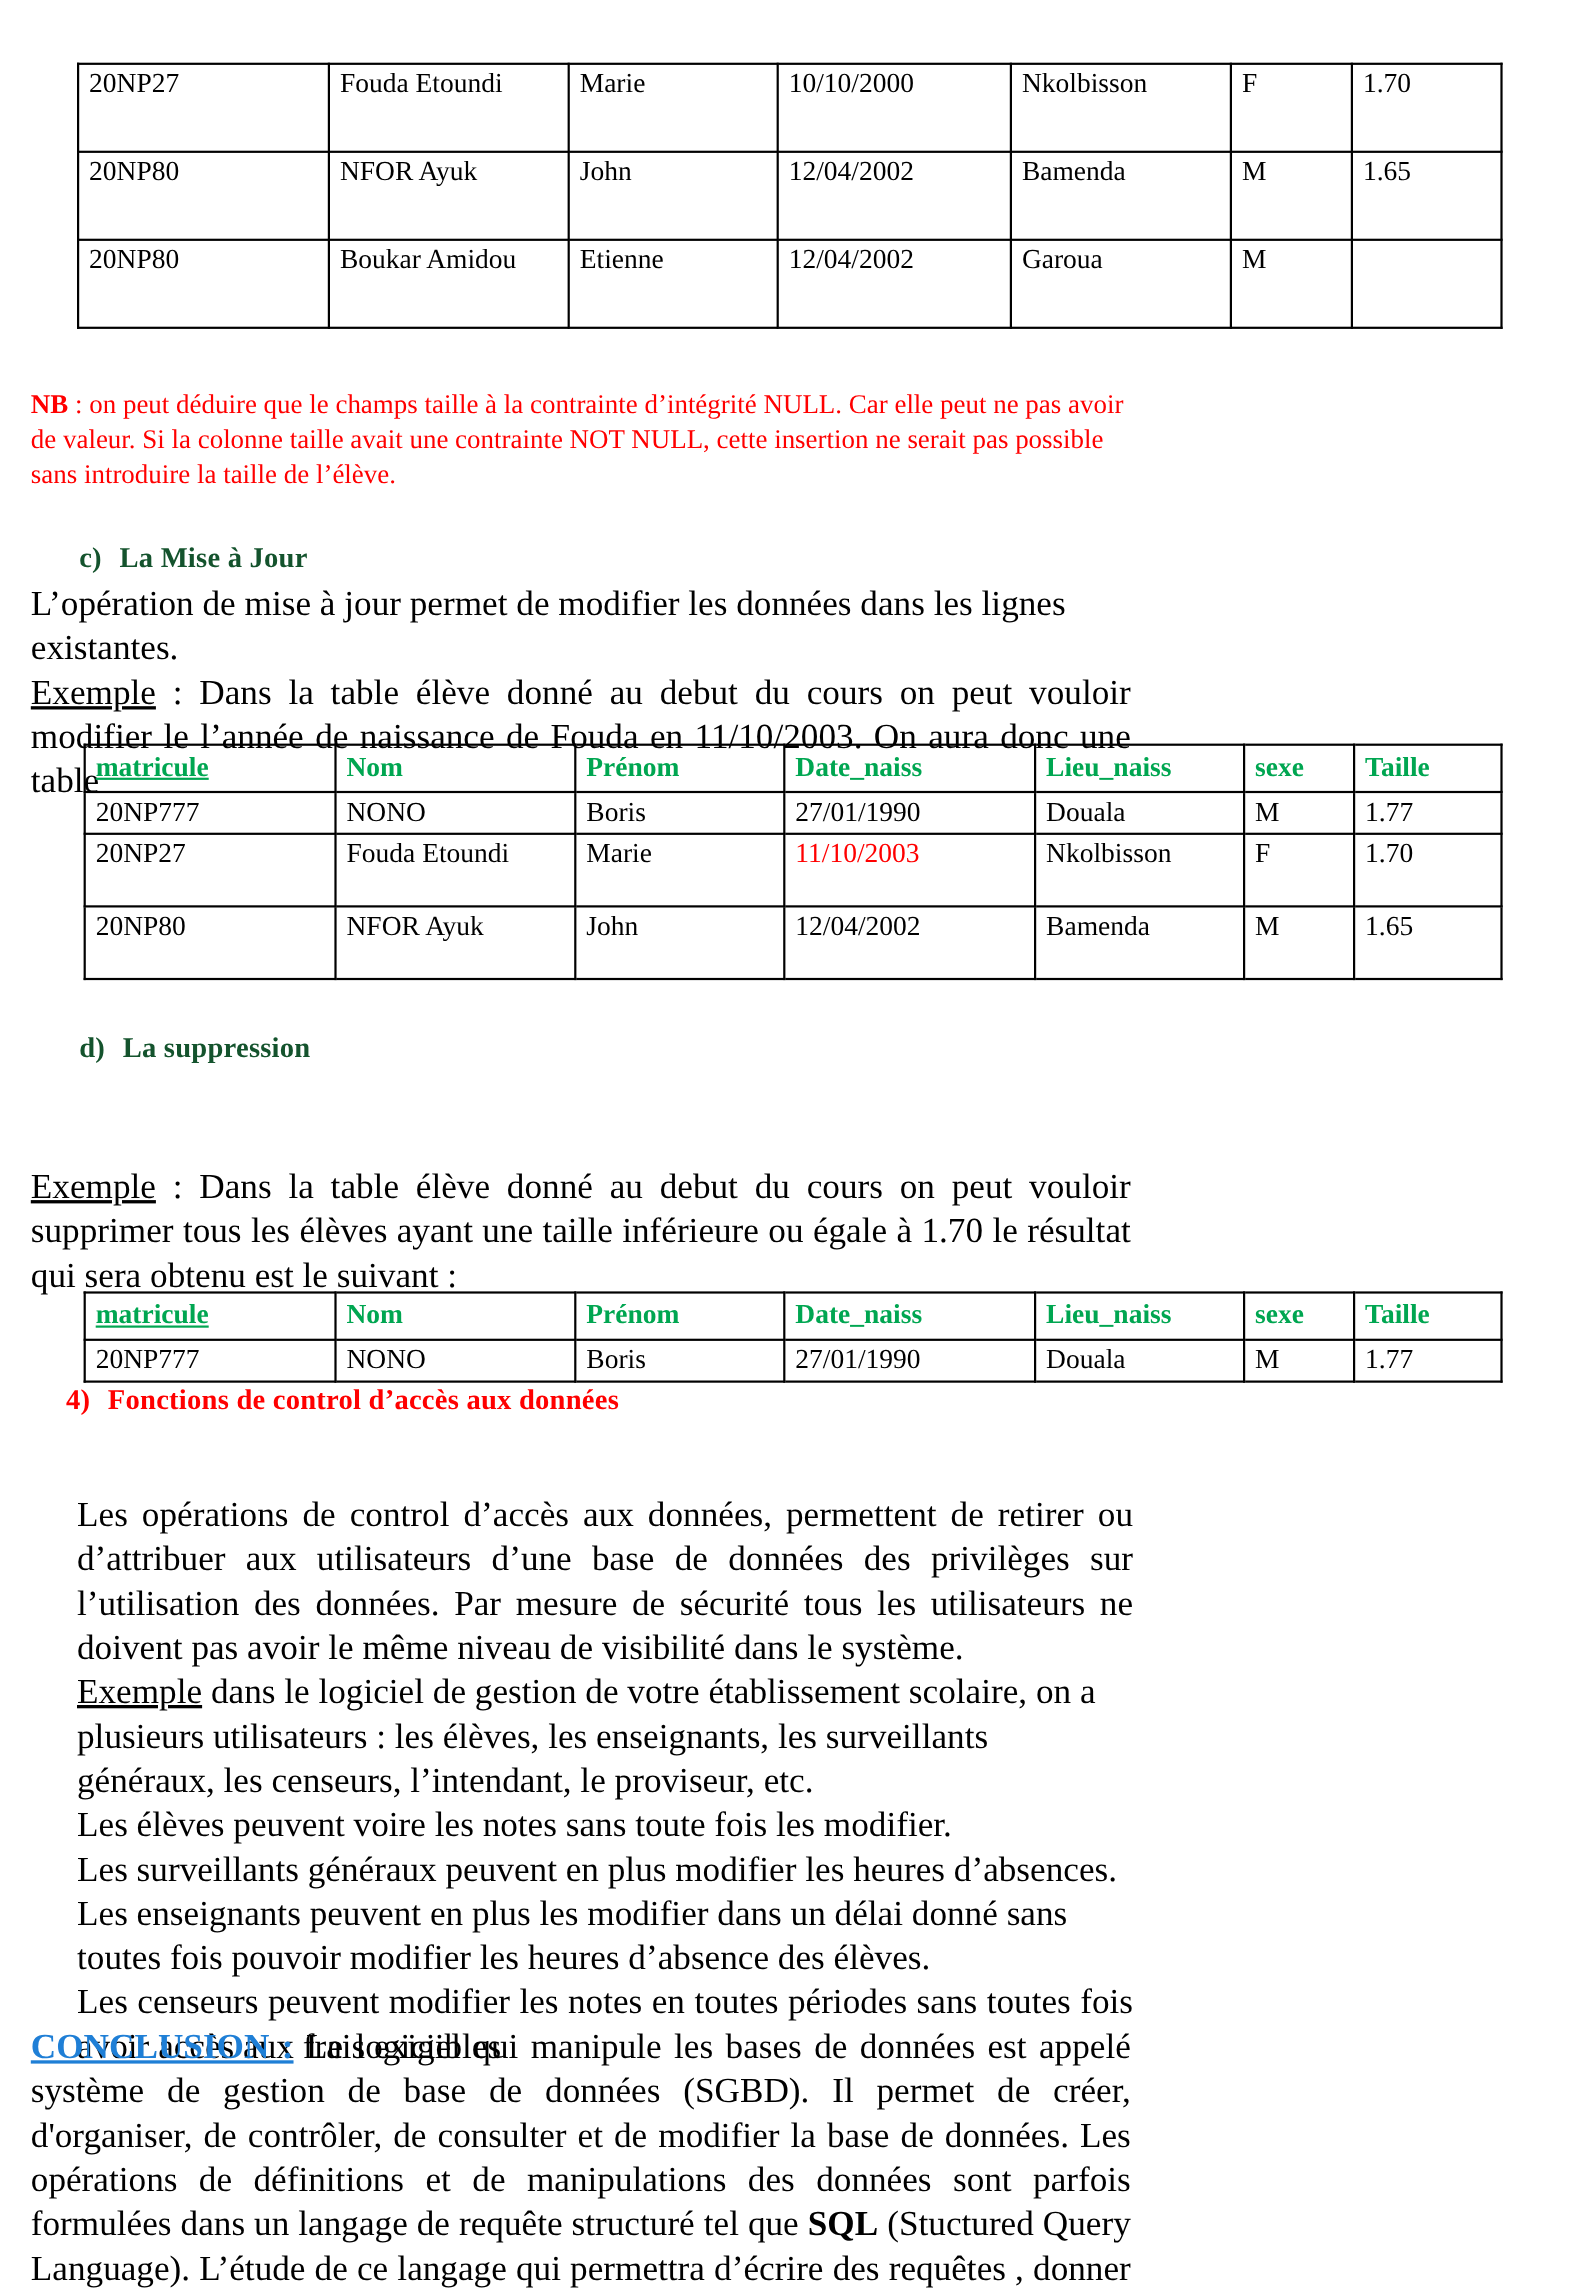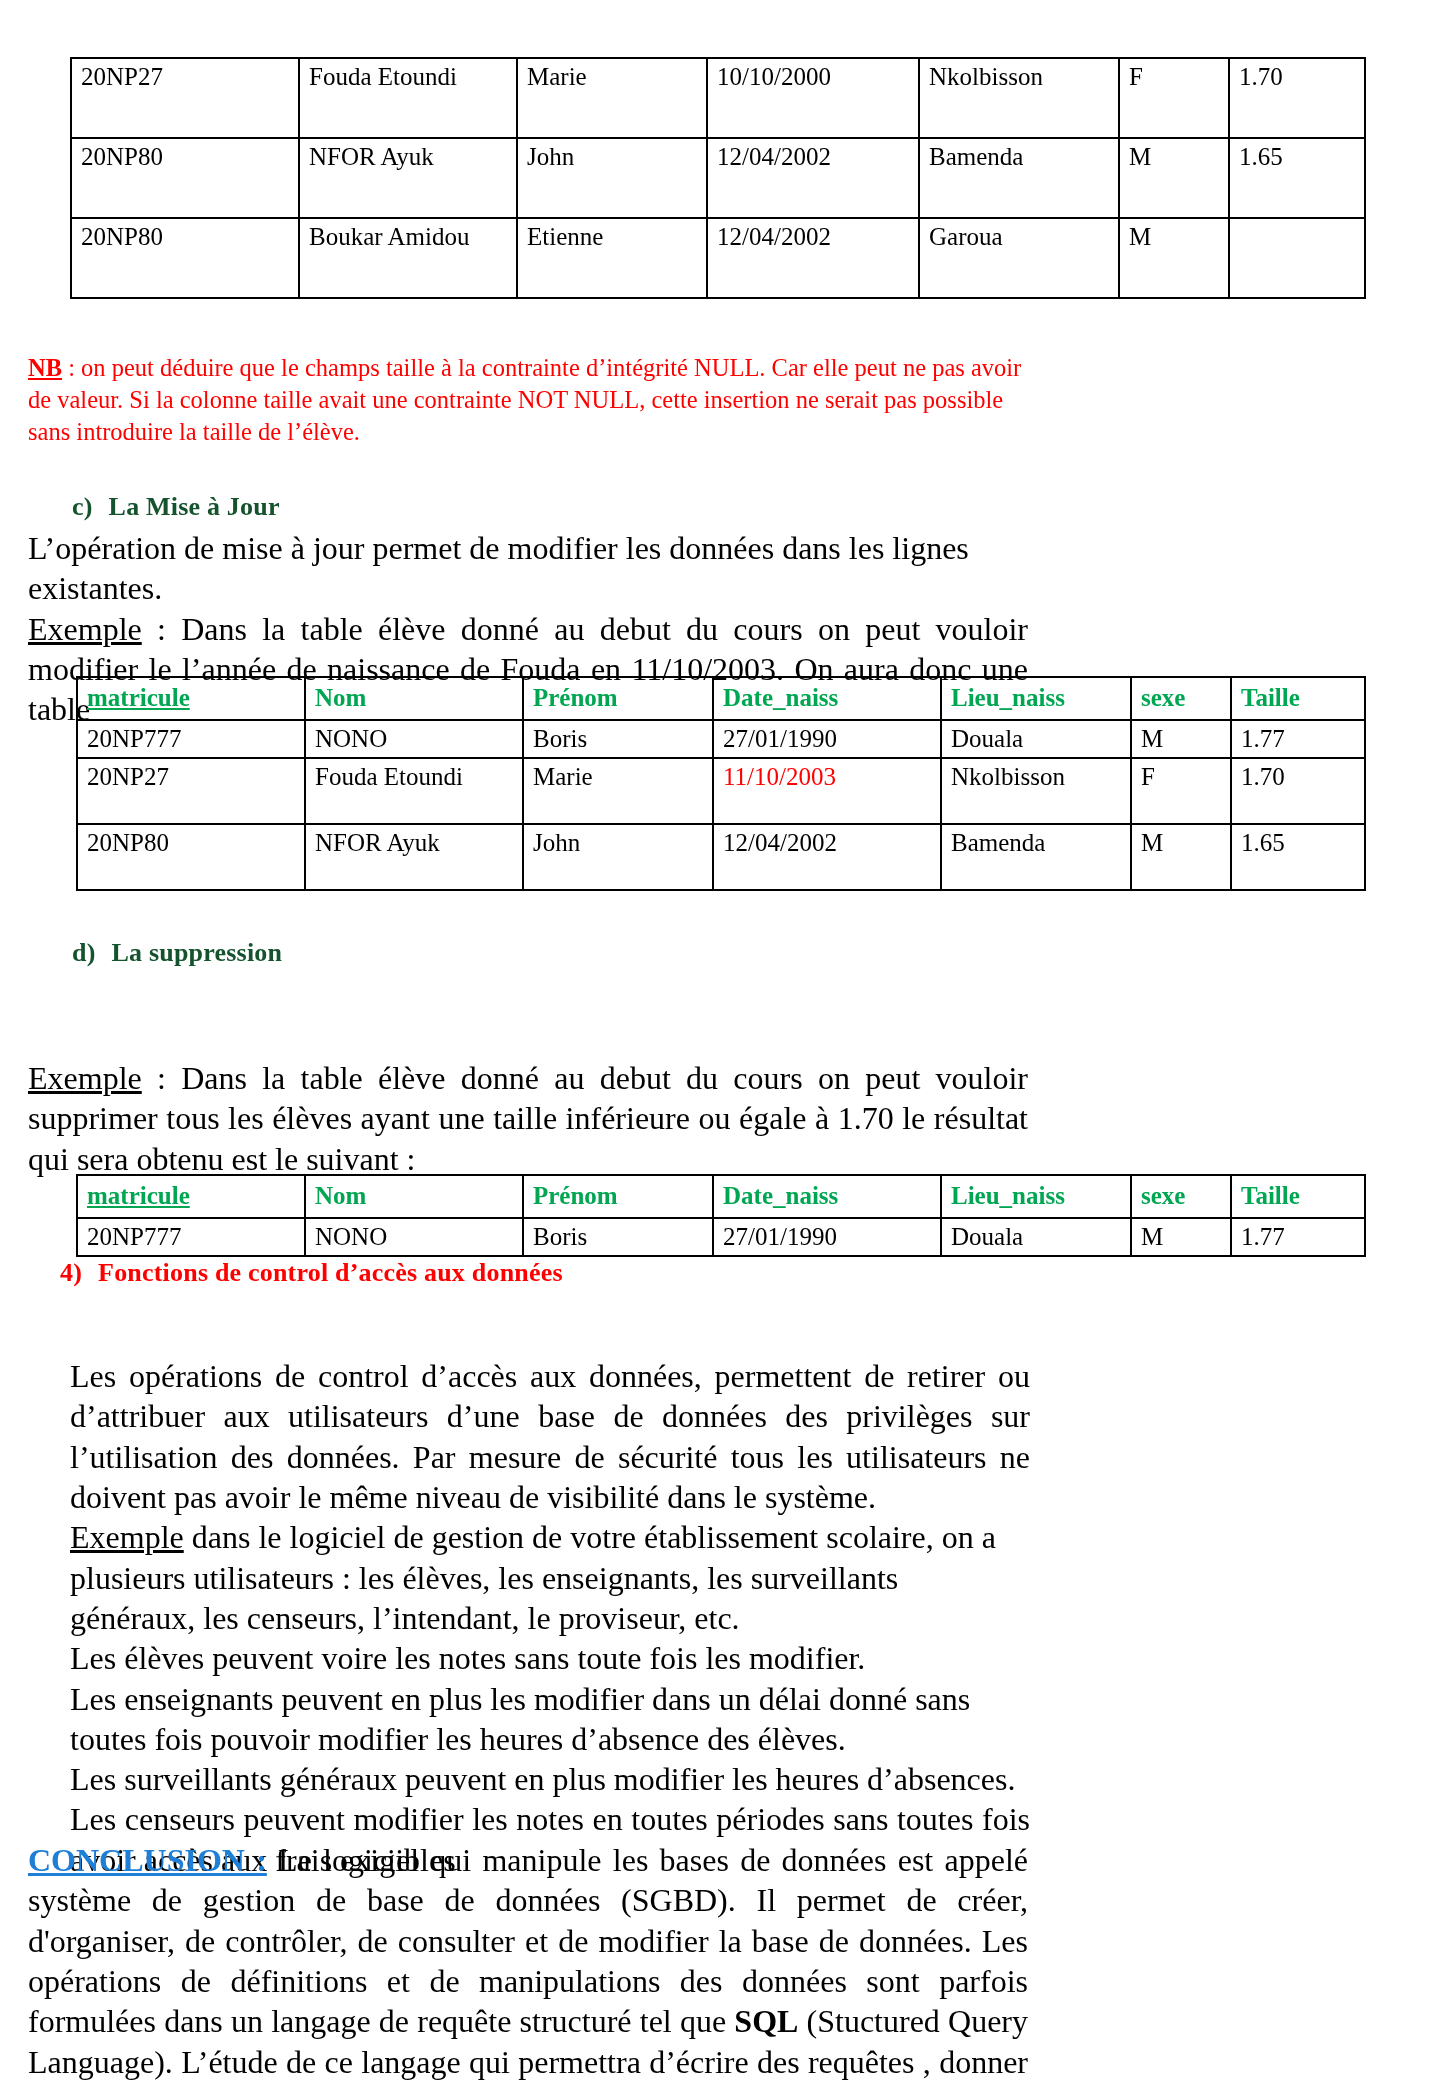--- a/index.html
+++ b/index.html
@@ -40,21 +40,20 @@
     left: 28px;
     top: 352px;
     width: 1000px;
     color: #ff0000;
     font-size: 24.5px;
     line-height: 1.30;
     text-align: left;
   }
   .nb-block .nb-label {
     font-weight: bold;
-    text-decoration: underline;
   }
 
   
   .sub-heading {
     position: absolute;
     font-weight: bold;
     font-size: 26px;
     letter-spacing: 0.2px;
   }
   .sub-heading .marker { margin-right: 16px; }
@@ -292,22 +291,22 @@
   <div class="sub-heading heading-red blk" id="heading-access">
     <span class="marker">4)</span><span>Fonctions de control d’accès aux données</span>
   </div>
 
   <div class="blk" id="para-access">
     <div class="para">Les opérations de control d’accès aux données, permettent de retirer ou d’attribuer aux utilisateurs d’une base de données des privilèges sur l’utilisation des données. Par mesure de sécurité tous les utilisateurs ne doivent pas avoir le même niveau de visibilité dans le système.</div>
     <div class="para nojust">
       <span class="u">Exemple</span><span> dans le logiciel de gestion de votre établissement scolaire, on a plusieurs utilisateurs : les élèves, les enseignants, les surveillants généraux, les censeurs, l’intendant, le proviseur, etc.</span>
     </div>
     <div class="para nojust">Les élèves peuvent voire les notes sans toute fois les modifier.</div>
+    <div class="para nojust">Les surveillants généraux peuvent en plus modifier les heures d’absences.</div>
     <div class="para nojust">Les enseignants peuvent en plus les modifier dans un délai donné sans toutes fois pouvoir modifier les heures d’absence des élèves.</div>
-    <div class="para nojust">Les surveillants généraux peuvent en plus modifier les heures d’absences.</div>
     <div class="para">Les censeurs peuvent modifier les notes en toutes périodes sans toutes fois avoir accès aux frais exigibles</div>
   </div>
 
   <div class="blk" id="para-conclusion">
     <div class="para">
       <span class="concl-label">CONCLUSION :</span><span> Le logiciel qui manipule les bases de données est appelé système de gestion de base de données (SGBD). Il permet de créer, d'organiser, de contrôler, de consulter et de modifier la base de données. Les opérations de définitions et de manipulations des données sont parfois formulées dans un  langage de requête structuré tel que </span><span class="b">SQL</span><span> (Stuctured Query Language). L’étude de ce langage qui permettra d’écrire des requêtes , donner les instructions  pour interroger les bases de données sera faite l’années prochaine en terminale.</span>
     </div>
   </div>
 
 </div>

